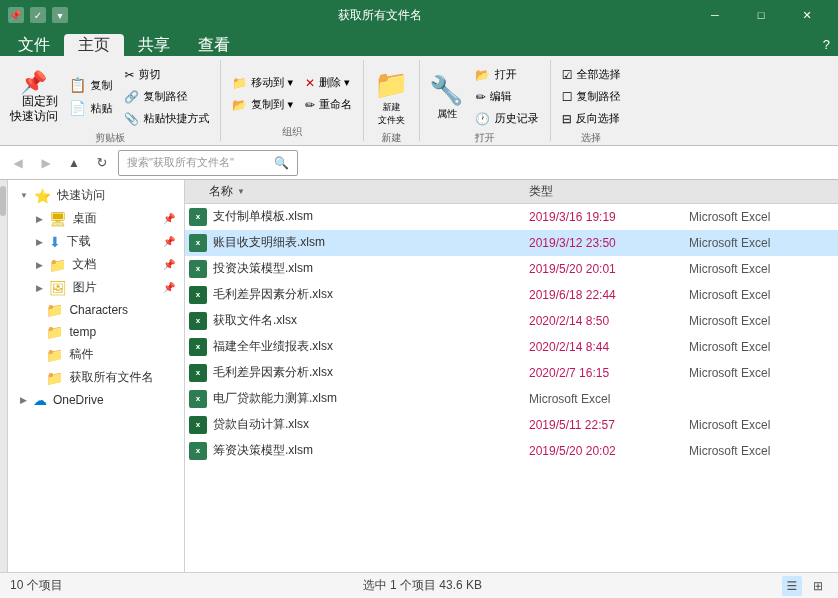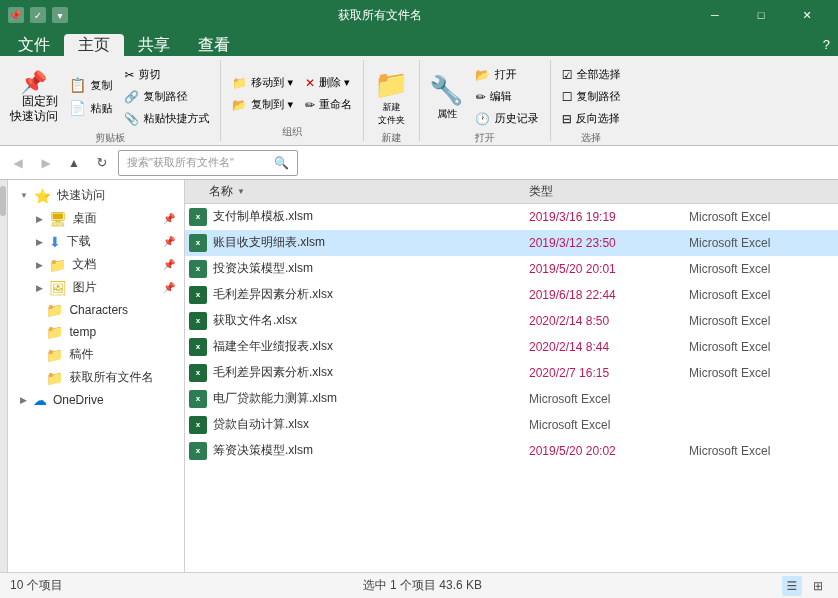--- a/index.html
+++ b/index.html
@@ -563,20 +563,21 @@
       </div>
       <div class="file-cell-type">Microsoft Excel</div>
     </div>
         <div class="file-row">
       <div class="file-cell-name">
         <div class="excel-icon" style="background:#1e6a3a;">
           <span style="font-size:8px;font-weight:bold;color:white;">x</span>
         </div>
         <span>贷款自动计算.xlsx</span>
       </div>
+      <div class="file-cell-date">2019/5/11 22:57</div>
       <div class="file-cell-type">Microsoft Excel</div>
     </div>
         <div class="file-row">
       <div class="file-cell-name">
         <div class="excel-icon" style="background:#2e7d52;">
           <span style="font-size:8px;font-weight:bold;color:white;">x</span>
         </div>
         <span>筹资决策模型.xlsm</span>
       </div>
       <div class="file-cell-date">2019/5/20 20:02</div>

